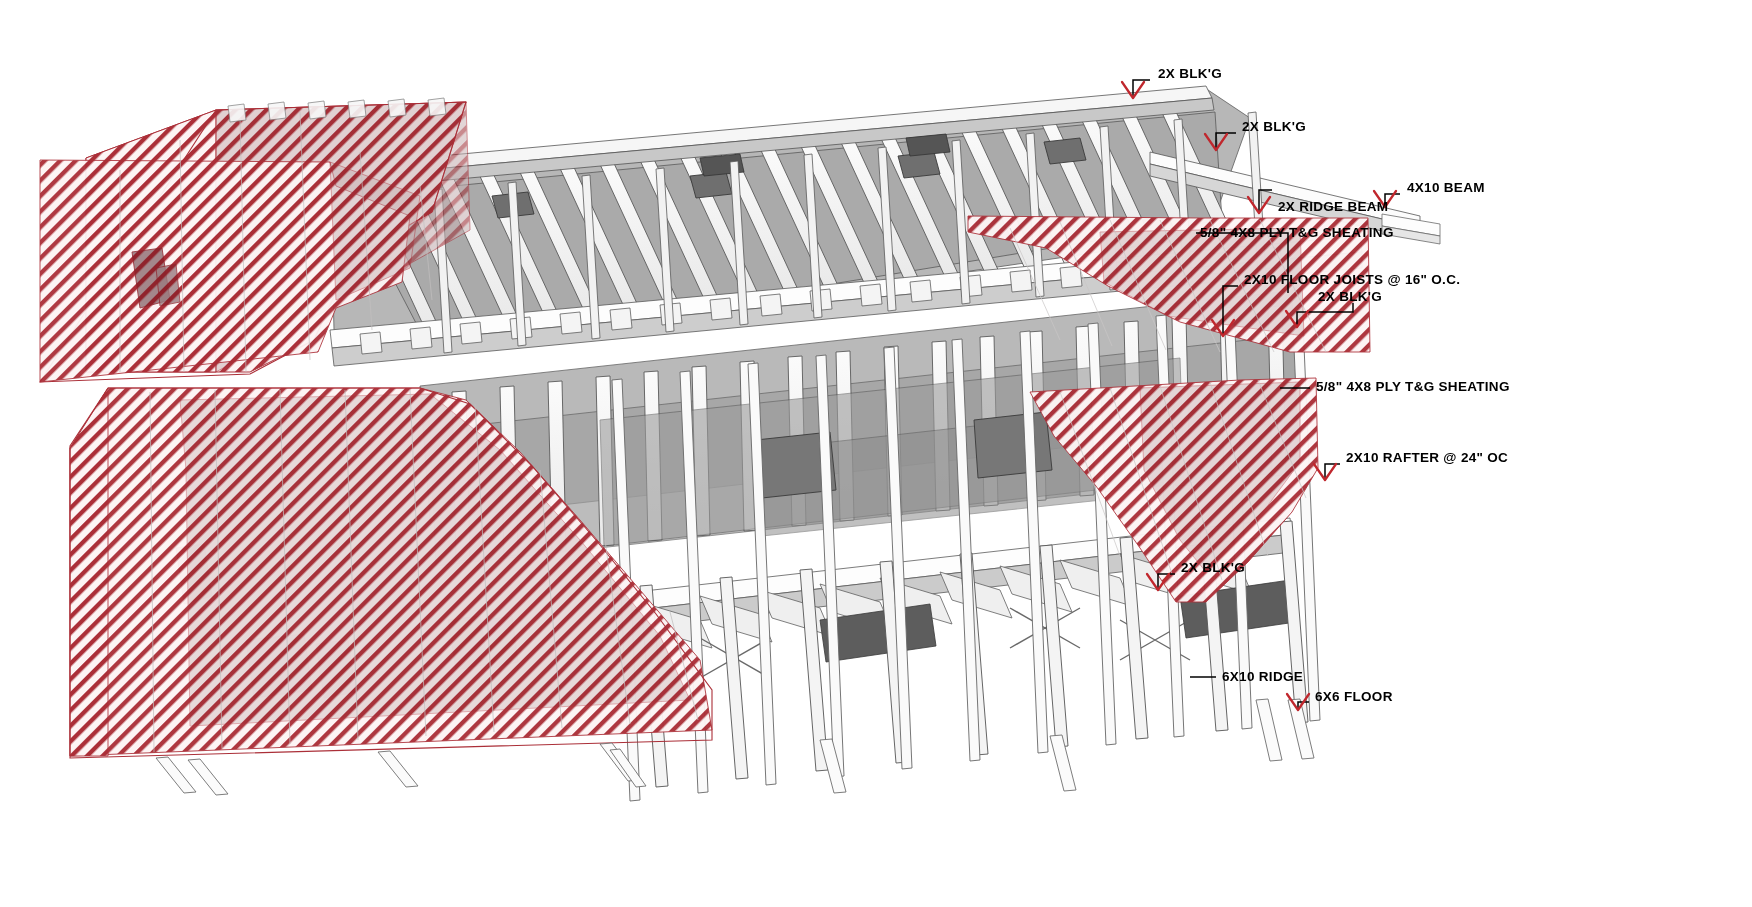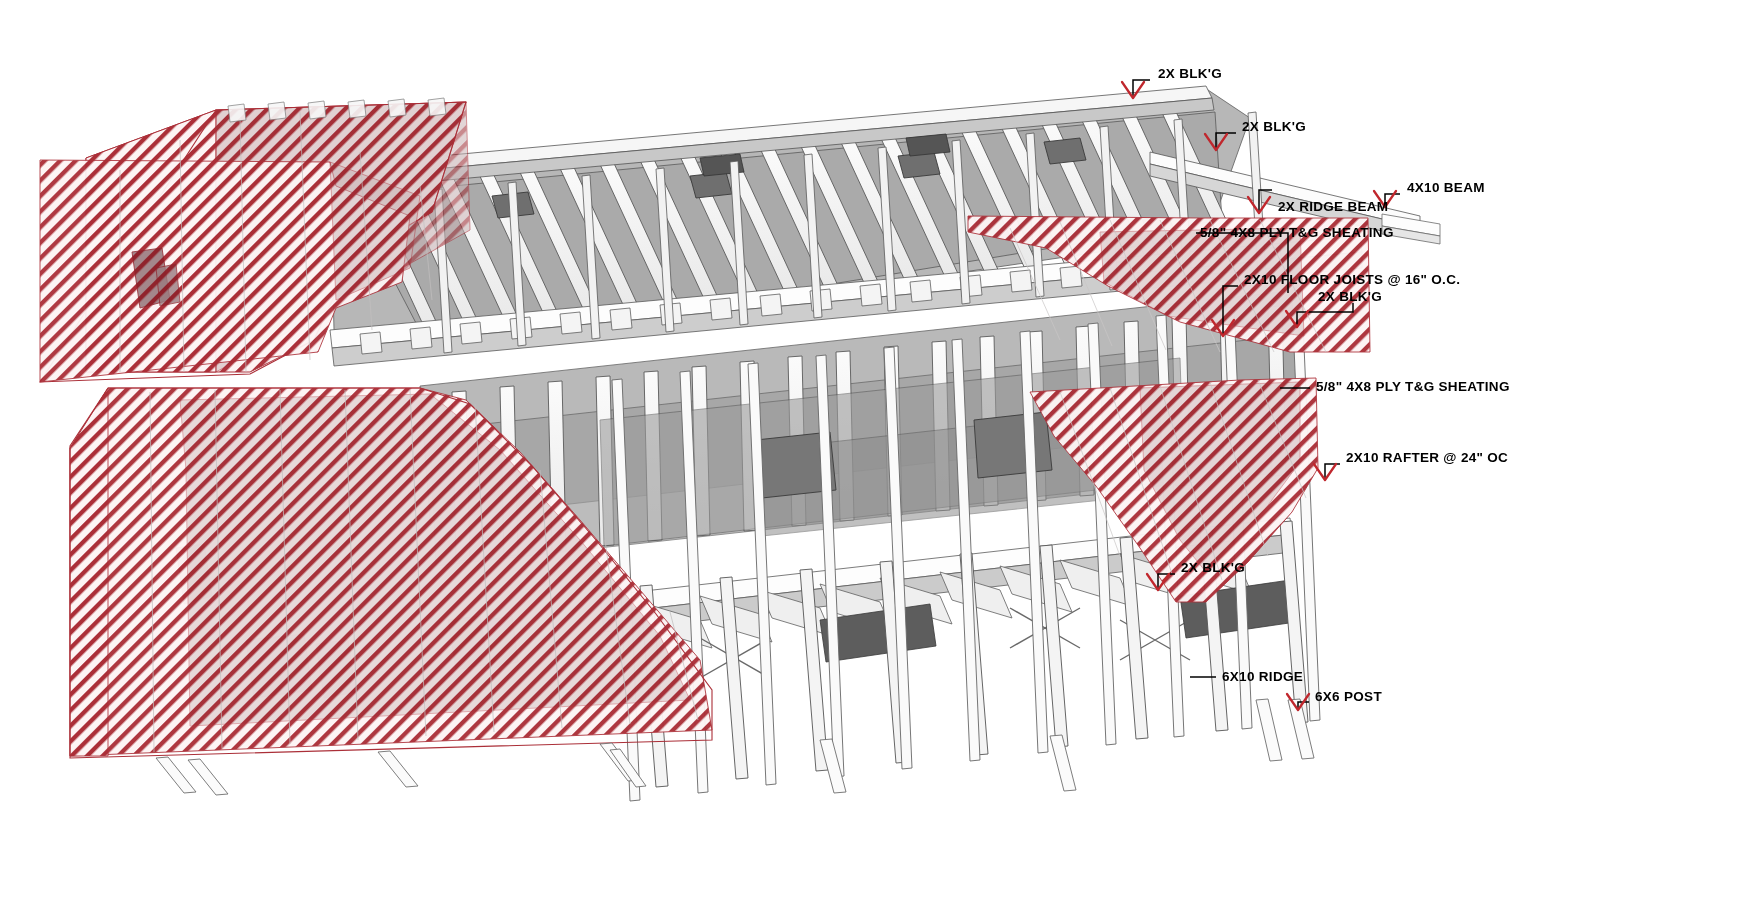--- a/index.html
+++ b/index.html
@@ -392,16 +392,16 @@
       <div class="anno" style="left: 1242px; top: 120px;">2X BLK'G</div>
       <div class="anno" style="left: 1278px; top: 176px; margin-top: 24px;">2X RIDGE BEAM</div>
       <div class="anno" style="left: 1407px; top: 181px;">4X10 BEAM</div>
       <div class="anno" style="left: 1200px; top: 226px;">5/8" 4X8 PLY T&amp;G SHEATING</div>
       <div class="anno" style="left: 1244px; top: 273px;">2X10 FLOOR JOISTS @ 16" O.C.</div>
       <div class="anno" style="left: 1318px; top: 290px;">2X BLK'G</div>
       <div class="anno" style="left: 1316px; top: 380px;">5/8" 4X8 PLY T&amp;G SHEATING</div>
       <div class="anno" style="left: 1346px; top: 451px;">2X10 RAFTER @ 24" OC</div>
       <div class="anno" style="left: 1181px; top: 561px;">2X BLK'G</div>
       <div class="anno" style="left: 1222px; top: 670px;">6X10 RIDGE</div>
-      <div class="anno" style="left: 1315px; top: 690px;">6X6 POST</div>
+      <div class="anno" style="left: 1315px; top: 690px;">6X6 FLOOR</div>
     </div>
 
 </div>
 
 </body></html>

